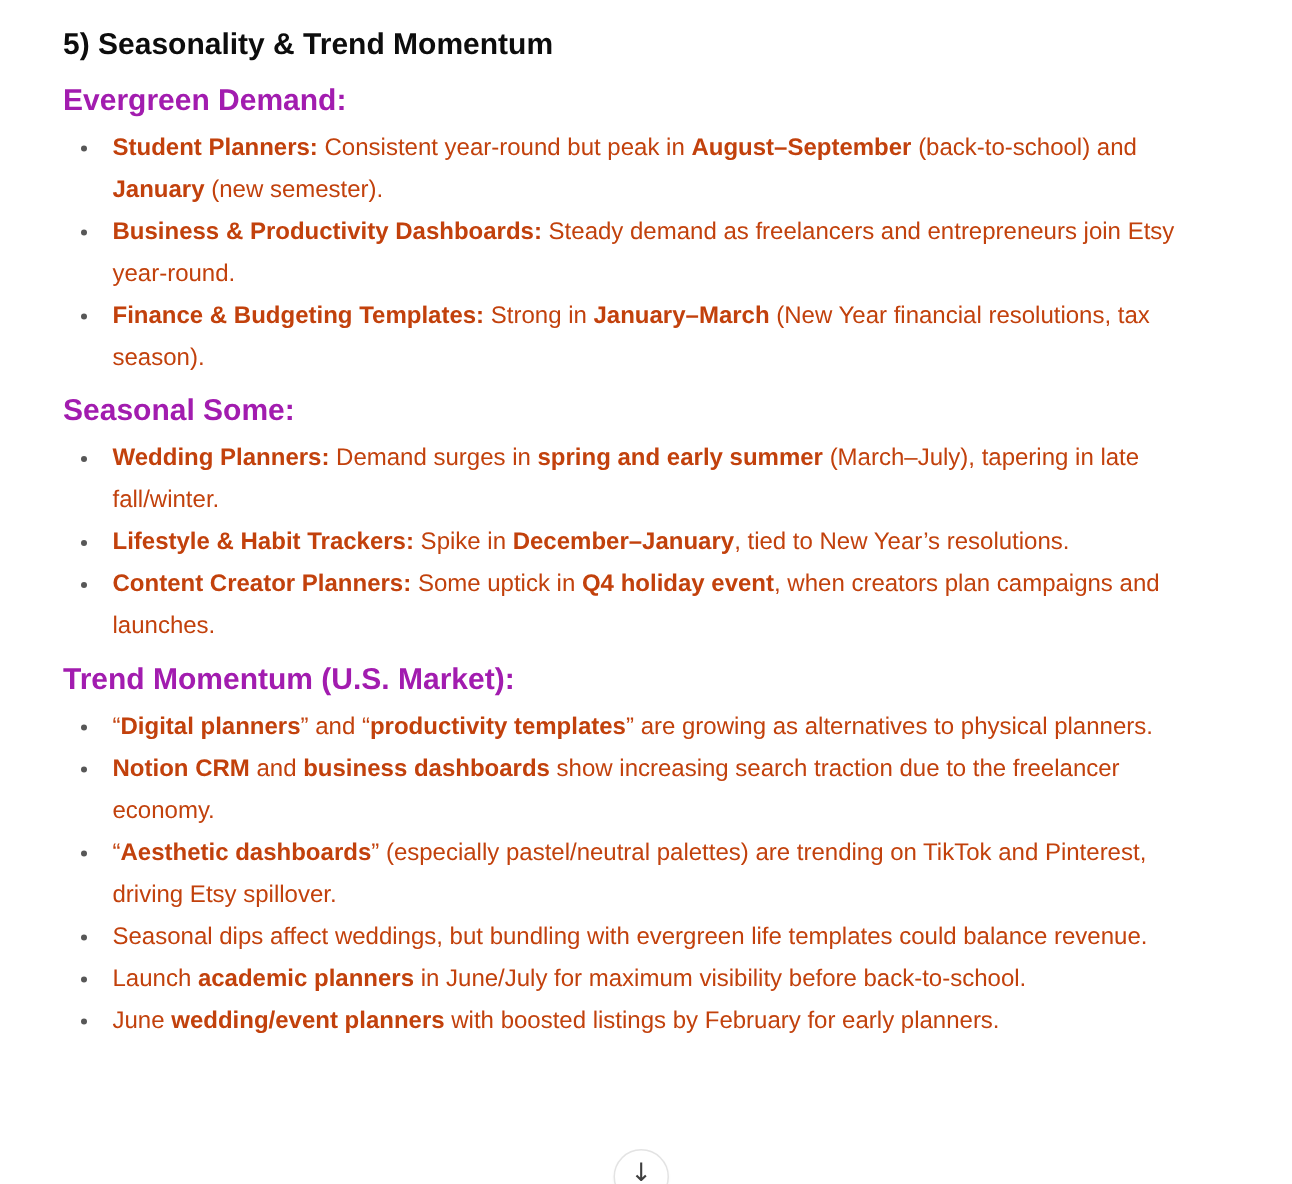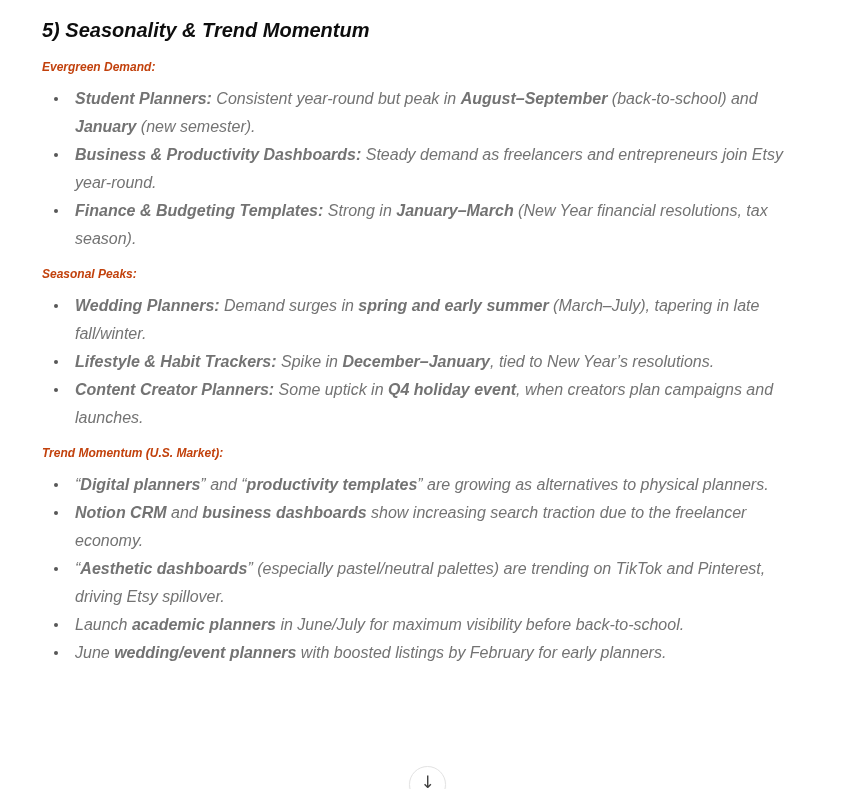--- a/index.html
+++ b/index.html
@@ -10,46 +10,45 @@
     overflow: hidden;
     background: #ffffff;
     font-family: "Liberation Sans", "DejaVu Sans", sans-serif;
     color: #0d0d0d;
   }
   .content {
     position: absolute;
     left: 42px;
     top: 16px;
     width: 744px;
-    font-style: italic;
   }
   h2.doc-title {
     font-size: 20px;
     line-height: 28px;
     font-weight: 700;
     margin: 0 0 9px 0;
     color: #0d0d0d;
   }
   h3.section-heading {
-    font-size: 12px;
+    font-size: 20px;
     line-height: 28px;
     font-weight: 700;
     margin: 7px 0 4px 0;
-    color: #c2410c;
+    color: #a21caf;
   }
   ul.bullet-list {
     list-style: none;
     margin: 0;
     padding: 0 0 0 33px;
   }
   ul.bullet-list li {
     position: relative;
     font-size: 16px;
     line-height: 28px;
-    color: #737373;
+    color: #c2410c;
   }
   ul.bullet-list li::before {
     content: "";
     position: absolute;
     left: -21px;
     top: 12px;
     width: 4px;
     height: 4px;
     border-radius: 50%;
     background: #575757;
@@ -87,31 +86,32 @@
 
 <main class="content">
   <h2 class="doc-title">5) Seasonality &amp; Trend Momentum</h2>
   <div id="sections">
       <h3 class="section-heading">Evergreen Demand:</h3>
       <ul class="bullet-list">
         <li><strong>Student Planners:</strong><span> Consistent year-round but peak in </span><strong>August–September</strong><span> (back-to-school) and </span><strong>January</strong><span> (new semester).</span></li>
         <li><strong>Business &amp; Productivity Dashboards:</strong><span> Steady demand as freelancers and entrepreneurs join Etsy year-round.</span></li>
         <li><strong>Finance &amp; Budgeting Templates:</strong><span> Strong in </span><strong>January–March</strong><span> (New Year financial resolutions, tax season).</span></li>
       </ul>
-      <h3 class="section-heading">Seasonal Peaks:</h3>
+      <h3 class="section-heading">Seasonal Some:</h3>
       <ul class="bullet-list">
         <li><strong>Wedding Planners:</strong><span> Demand surges in </span><strong>spring and early summer</strong><span> (March–July), tapering in late fall/winter.</span></li>
         <li><strong>Lifestyle &amp; Habit Trackers:</strong><span> Spike in </span><strong>December–January</strong><span>, tied to New Year’s resolutions.</span></li>
         <li><strong>Content Creator Planners:</strong><span> Some uptick in </span><strong>Q4 holiday event</strong><span>, when creators plan campaigns and launches.</span></li>
       </ul>
       <h3 class="section-heading">Trend Momentum (U.S. Market):</h3>
       <ul class="bullet-list">
         <li><span>“</span><strong>Digital planners</strong><span>” and “</span><strong>productivity templates</strong><span>” are growing as alternatives to physical planners.</span></li>
         <li><strong>Notion CRM</strong><span> and </span><strong>business dashboards</strong><span> show increasing search traction due to the freelancer economy.</span></li>
         <li><span>“</span><strong>Aesthetic dashboards</strong><span>” (especially pastel/neutral palettes) are trending on TikTok and Pinterest, driving Etsy spillover.</span></li>
+        <li><span>Seasonal dips affect weddings, but bundling with evergreen life templates could balance revenue.</span></li>
       </ul>
       <ul class="bullet-list">
         <li><span>Launch </span><strong>academic planners</strong><span> in June/July for maximum visibility before back-to-school.</span></li>
         <li><span>June </span><strong>wedding/event planners</strong><span> with boosted listings by February for early planners.</span></li>
       </ul>
     </div>
 </main>
 
 <button class="scroll-btn">
   <span class="arrow">↓</span>

